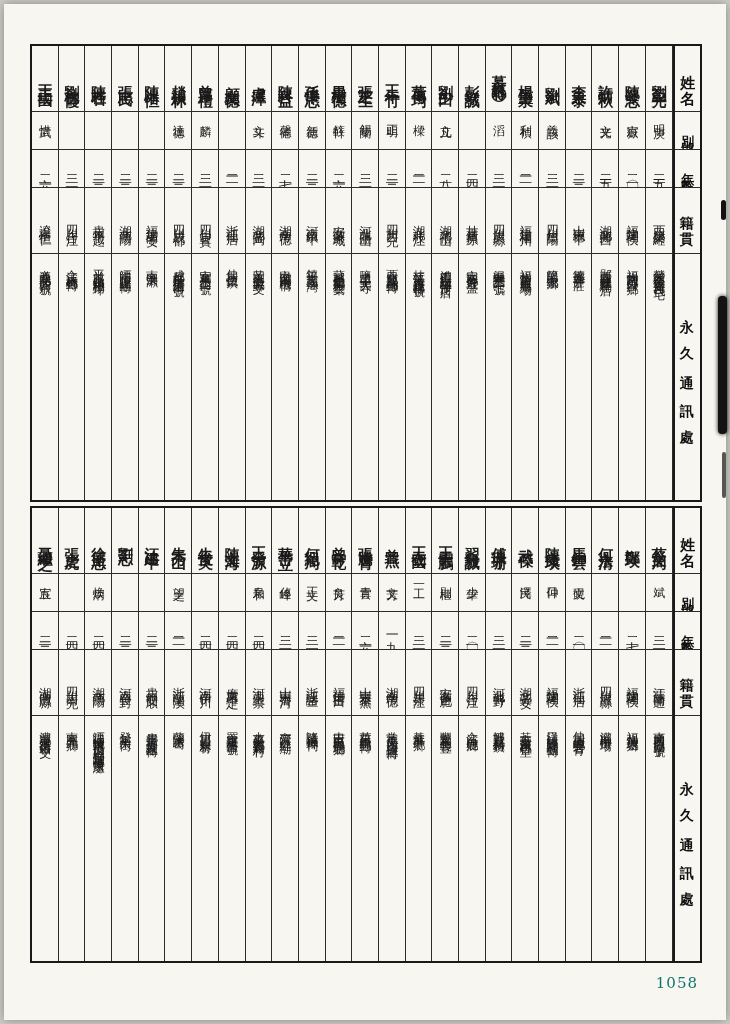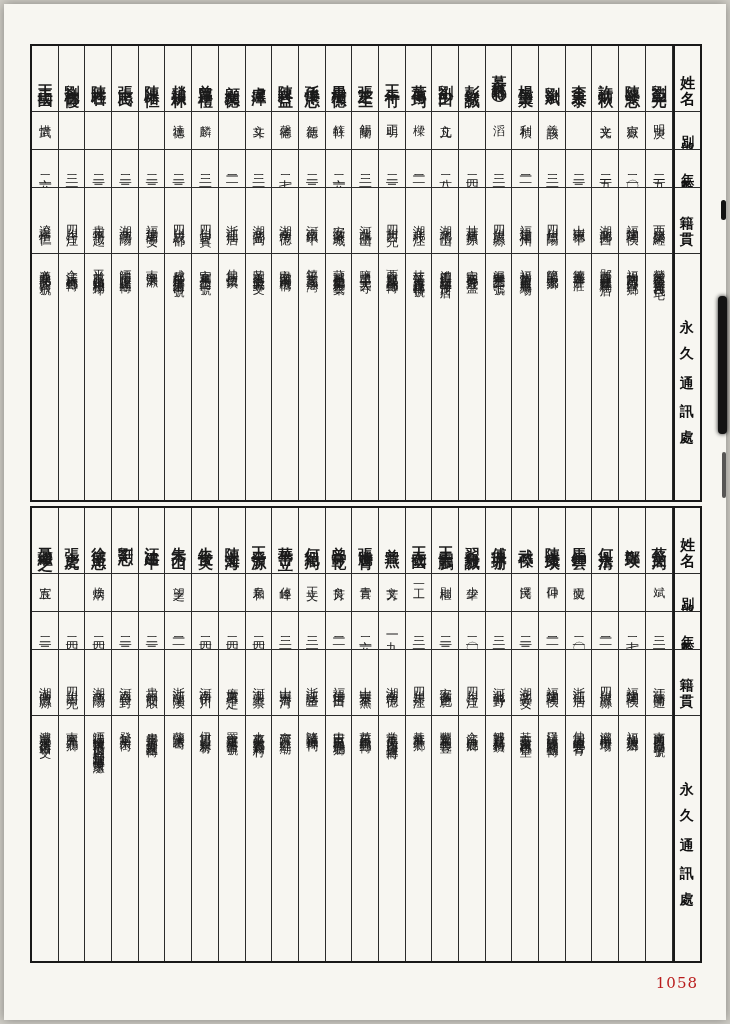--- a/index.html
+++ b/index.html
@@ -58,21 +58,21 @@
   .h-alias   { justify-content: center; padding-top: 0; letter-spacing: 6px; font-size: 13px; }
   .h-age     { letter-spacing: 6px; }
   .h-native  { letter-spacing: 16px; font-size: 14px; }
   .h-address { justify-content: center; padding-top: 0; letter-spacing: 28px; font-size: 14px; }
 
   .page-number {
     position: absolute;
     right: 28px;
     bottom: 28px;
     font-size: 15px;
-    color: #b91c1c;
+    color: #0f766e;
     letter-spacing: 1px;
   }
 
   .smudge {
     position: absolute;
     background: #131313;
     border-radius: 4px;
   }
   .smudge-1 { right: -1px; top: 292px; width: 9px;  height: 138px; box-shadow: 0 0 4px #131313; }
   .smudge-2 { right: 0;    top: 196px; width: 5px;  height: 20px;  }

